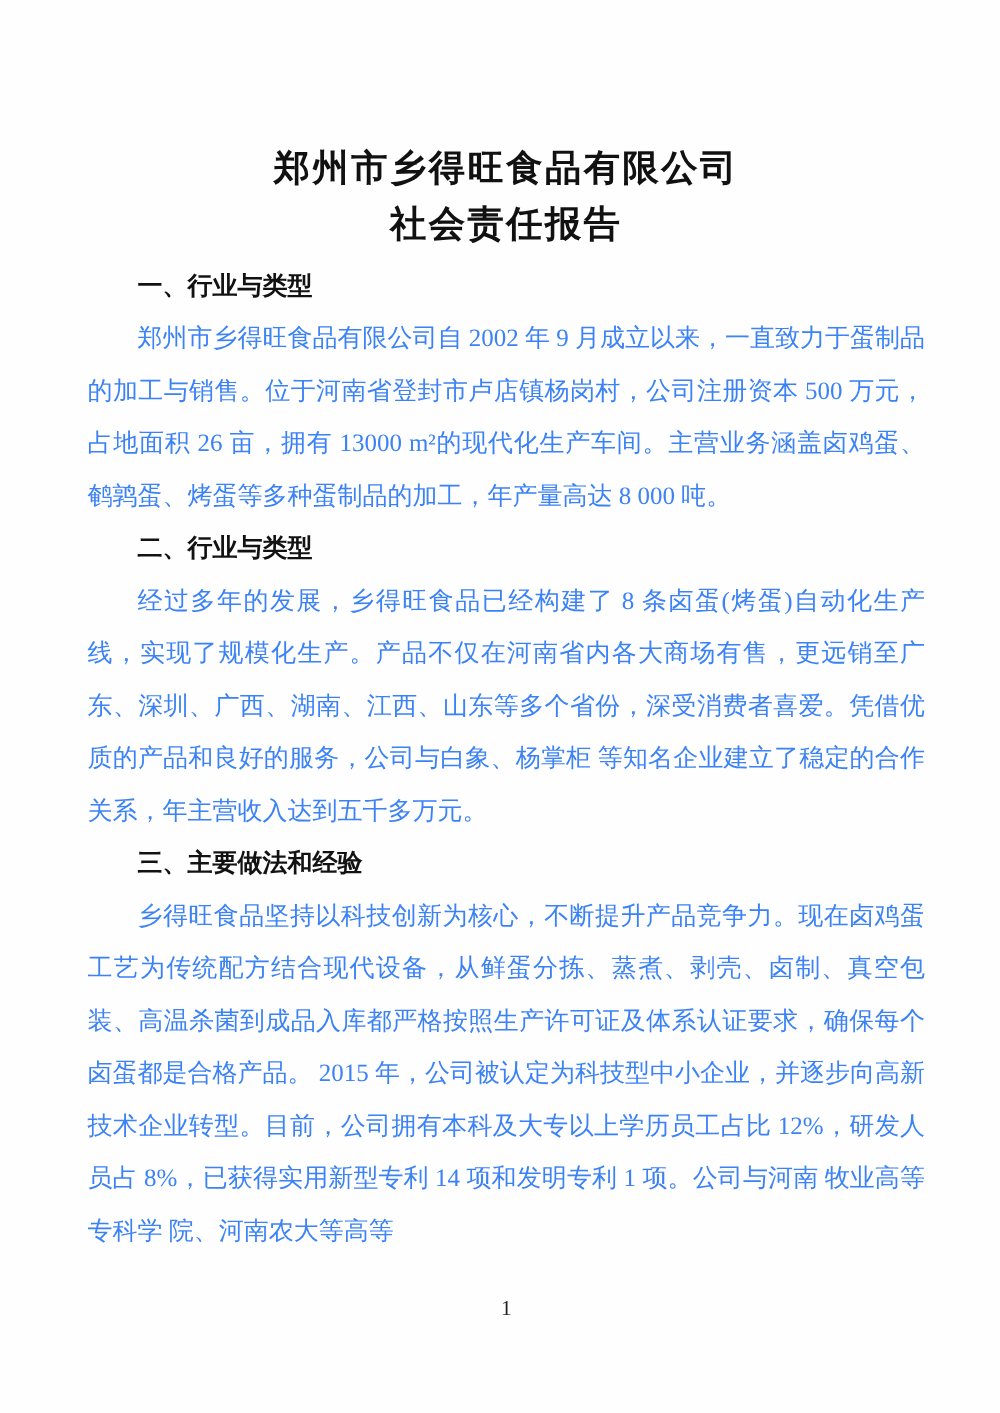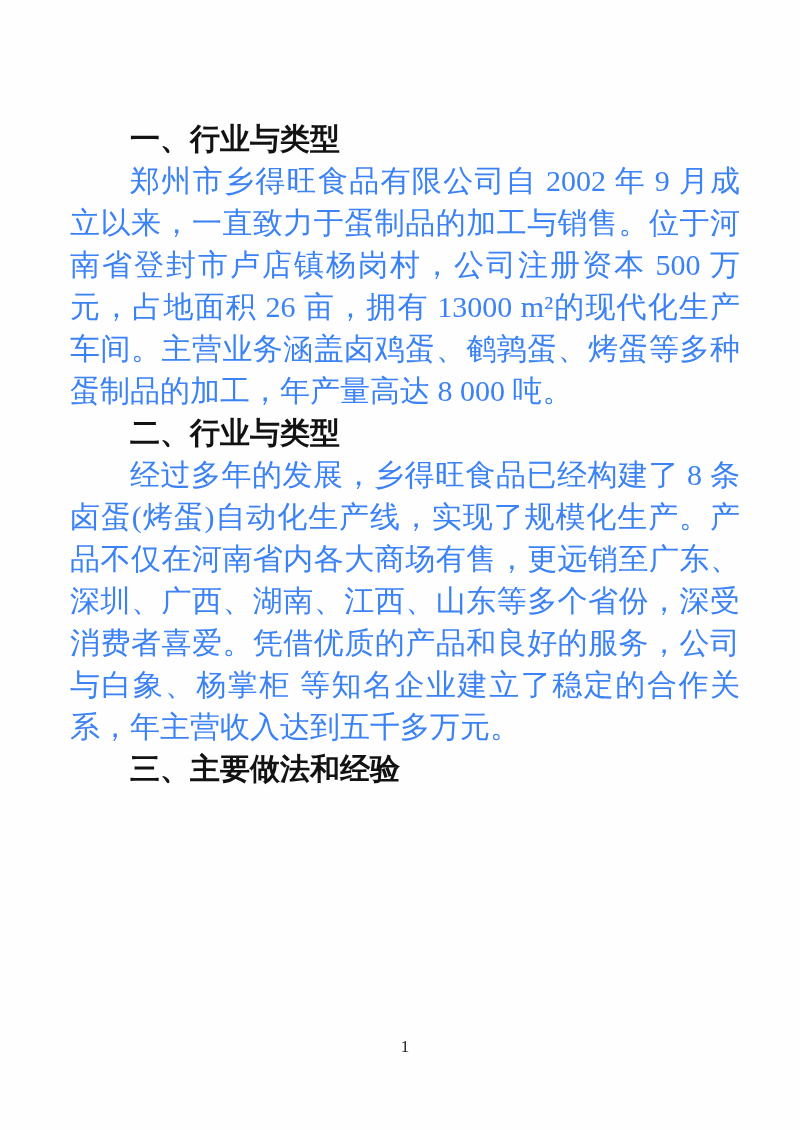--- a/index.html
+++ b/index.html
@@ -25,21 +25,21 @@
   .doc-title {
     text-align: center;
     font-weight: bold;
     font-size: 29px;
     line-height: 45px;
     letter-spacing: 2px;
     color: #111111;
   }
   .doc-body {
     margin-top: 5px;
-    font-size: 30px;
+    font-size: 20px;
     line-height: 42px;
   }
   .section-heading {
     font-weight: bold;
     text-indent: 2em;
     color: #121212;
   }
   .paragraph {
     text-align: justify;
     text-indent: 2em;
@@ -54,34 +54,39 @@
     font-size: 17px;
     color: #222222;
   }
 </style>
 </head>
 <body>
 
 <div class="doc-page">
   <div class="doc-content">
 
+    <div class="doc-title">
+      <div>郑州市乡得旺食品有限公司</div>
+      <div>社会责任报告</div>
+    </div>
 
     <div class="doc-body">
 
       <div class="section">
         <div class="section-heading">一、行业与类型</div>
         <p class="paragraph">郑州市乡得旺食品有限公司自 2002 年 9 月成立以来，一直致力于蛋制品的加工与销售。位于河南省登封市卢店镇杨岗村，公司注册资本 500 万元，占地面积 26 亩，拥有 13000 m²的现代化生产车间。主营业务涵盖卤鸡蛋、鹌鹑蛋、烤蛋等多种蛋制品的加工，年产量高达 8 000 吨。</p>
       </div>
 
       <div class="section">
         <div class="section-heading">二、行业与类型</div>
         <p class="paragraph">经过多年的发展，乡得旺食品已经构建了 8 条卤蛋(烤蛋)自动化生产线，实现了规模化生产。产品不仅在河南省内各大商场有售，更远销至广东、深圳、广西、湖南、江西、山东等多个省份，深受消费者喜爱。凭借优质的产品和良好的服务，公司与白象、杨掌柜 等知名企业建立了稳定的合作关系，年主营收入达到五千多万元。</p>
       </div>
 
       <div class="section">
         <div class="section-heading">三、主要做法和经验</div>
+        <p class="paragraph">乡得旺食品坚持以科技创新为核心，不断提升产品竞争力。现在卤鸡蛋工艺为传统配方结合现代设备，从鲜蛋分拣、蒸煮、剥壳、卤制、真空包装、高温杀菌到成品入库都严格按照生产许可证及体系认证要求，确保每个卤蛋都是合格产品。 2015 年，公司被认定为科技型中小企业，并逐步向高新技术企业转型。目前，公司拥有本科及大专以上学历员工占比 12%，研发人员占 8%，已获得实用新型专利 14 项和发明专利 1 项。公司与河南 牧业高等专科学 院、河南农大等高等</p>
       </div>
 
     </div>
   </div>
 
   <div class="page-footer">1</div>
 </div>
 
 </body></html>

